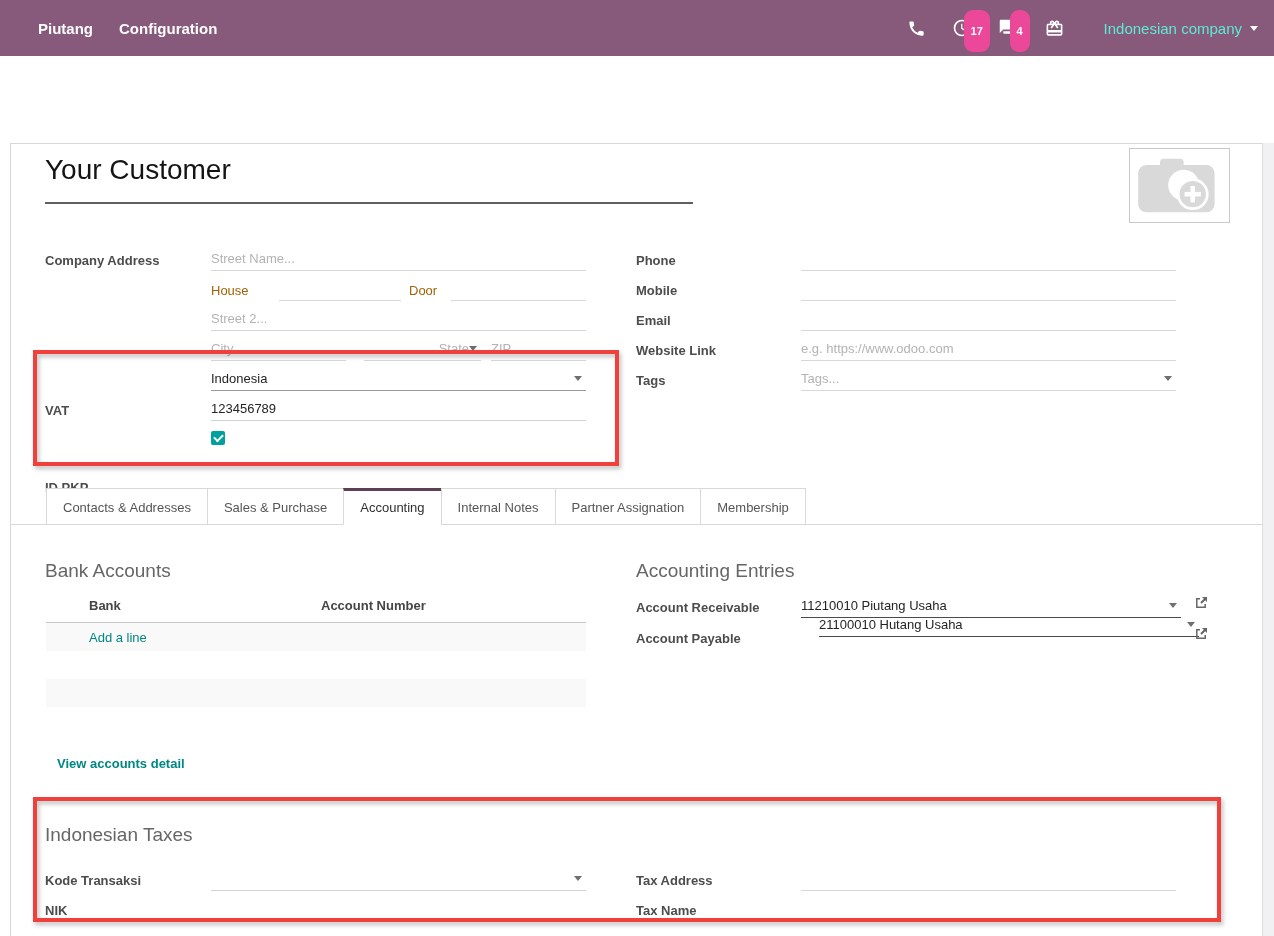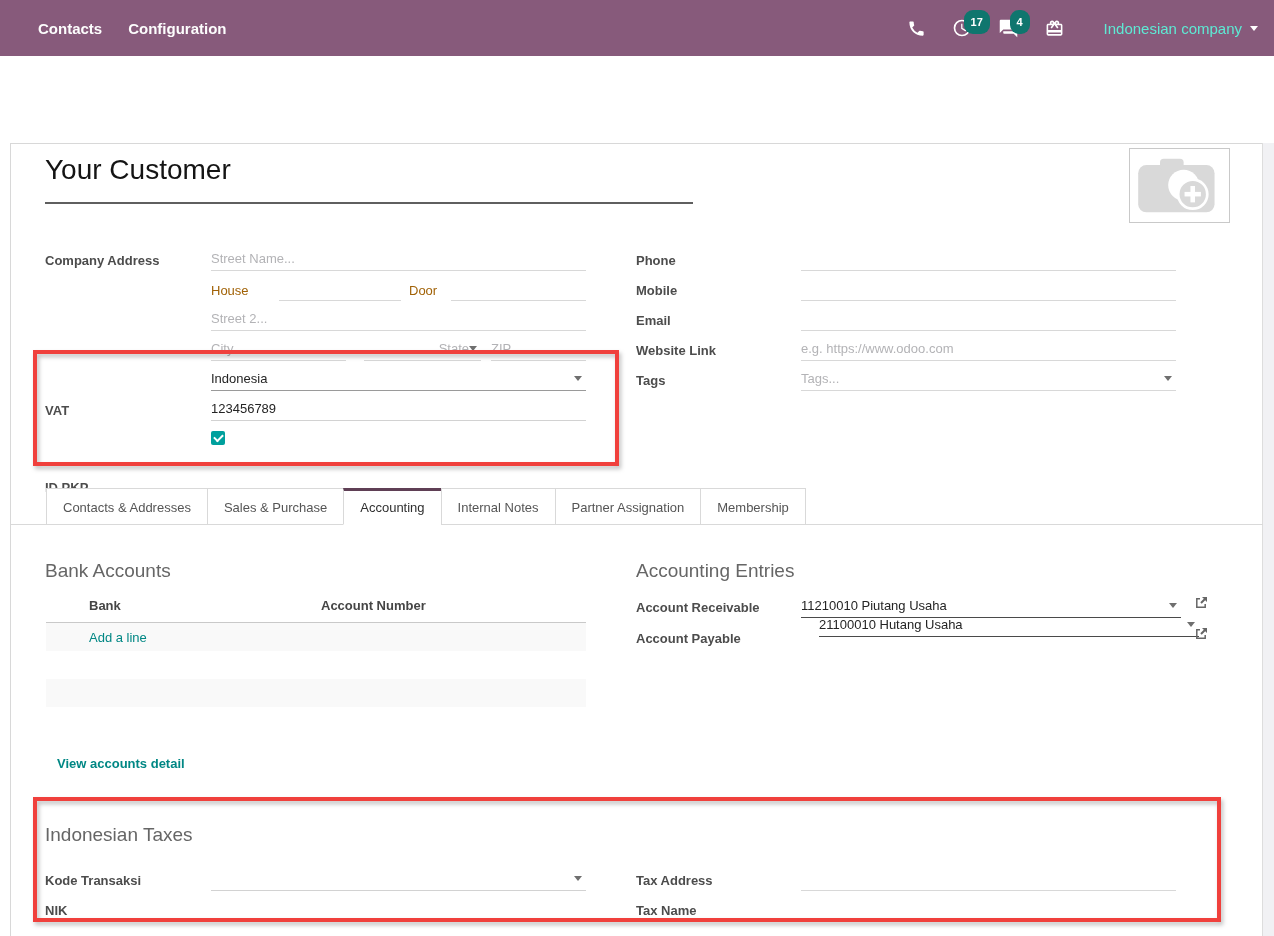--- a/index.html
+++ b/index.html
@@ -7,22 +7,22 @@
           font-family:"Liberation Sans",sans-serif;-webkit-font-smoothing:antialiased;}
   .abs{position:absolute;}
 
   
   .topbar{position:absolute;left:0;top:0;width:1274px;height:56px;background:#875A7B;
           display:flex;align-items:center;color:#fff;}
   .topbar .menus{display:flex;gap:26px;padding-left:38px;align-items:center;}
   .menu-item{font-size:15px;font-weight:600;color:#fdfdfd;cursor:pointer;}
   .topbar .right{position:absolute;right:16px;top:0;height:56px;display:flex;align-items:center;gap:26px;}
   .tb-icon{position:relative;display:flex;align-items:center;cursor:pointer;}
-  .badge{position:absolute;top:-8px;left:12px;background:#0f766e;color:#fff;font-size:11px;font-weight:bold;
-         border-radius:9px;padding:5px 7px;line-height:14px;}
+  .badge{position:absolute;top:-8px;left:12px;background:#ec4899;color:#fff;font-size:11px;font-weight:bold;
+         border-radius:9px;padding:14px 7px;line-height:14px;}
   .company-switch{display:flex;align-items:center;gap:8px;font-size:15px;color:#5eead4;cursor:pointer;padding-left:14px;}
   .caret-w{width:0;height:0;border-left:4px solid transparent;border-right:4px solid transparent;border-top:5px solid #fff;}
 
   
   .sheet{position:absolute;left:10px;top:143px;width:1252px;height:793px;background:#fff;
          border-top:1px solid #d8d8d8;border-left:1px solid #d8d8d8;}
   .scroll-strip{position:absolute;left:1262px;top:143px;width:12px;height:793px;background:#f1f1f4;border-left:1px solid #ddd;}
 
   .page-title{position:absolute;left:34px;top:10px;font-size:28px;color:#141414;}
   .title-rule{position:absolute;left:34px;top:58px;width:648px;border-bottom:2px solid #5f5f5f;}
@@ -64,21 +64,21 @@
   .hl-box{position:absolute;border:4px solid #F0403C;pointer-events:none;z-index:50;
           filter:drop-shadow(2px 3px 2px rgba(0,0,0,0.25));}
 </style>
 </head>
 <body>
 
 <div class="screen">
 
   <header class="topbar">
     <nav class="menus">
-      <span class="menu-item">Contacts</span>
+      <span class="menu-item">Piutang</span>
       <span class="menu-item">Configuration</span>
     </nav>
     <div class="right">
       <span class="tb-icon">
         <svg width="19" height="19" viewBox="0 0 24 24">
             <path fill="#fff" d="M6.62 10.79a15.05 15.05 0 0 0 6.59 6.59l2.2-2.2a1 1 0 0 1 1.02-.24c1.12.37 2.33.57 3.57.57a1 1 0 0 1 1 1V20a1 1 0 0 1-1 1C10.07 21 3 13.93 3 4a1 1 0 0 1 1-1h3.5a1 1 0 0 1 1 1c0 1.25.2 2.45.57 3.57a1 1 0 0 1-.25 1.02l-2.2 2.2z"></path>
           </svg>
       </span>
       <span class="tb-icon">
         <svg width="20" height="20" viewBox="0 0 24 24">

